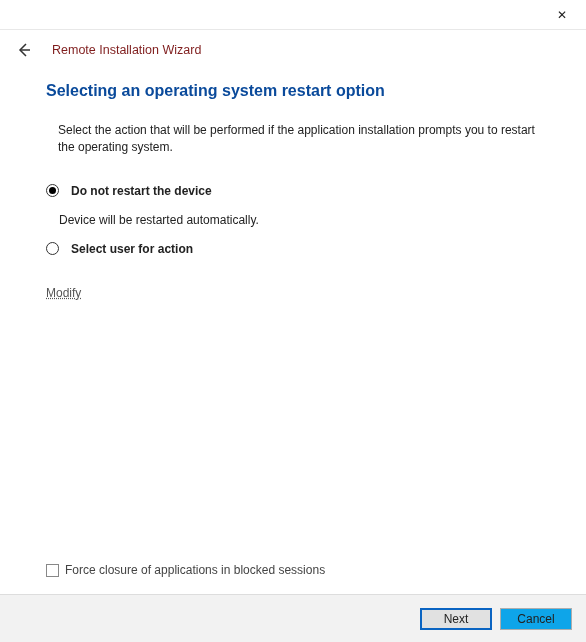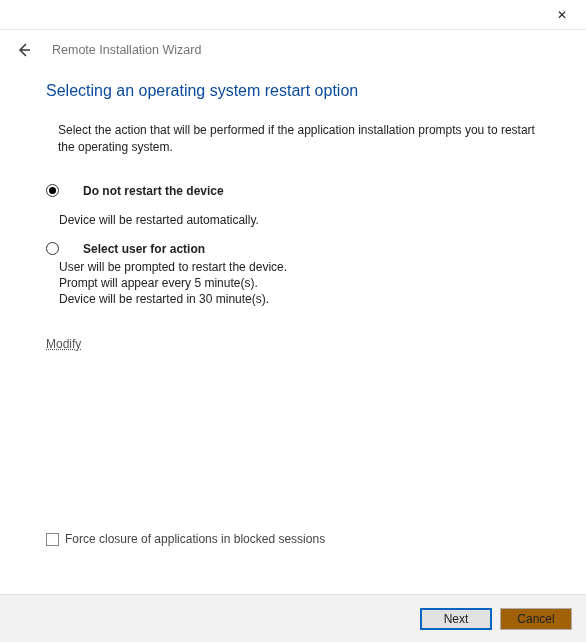--- a/index.html
+++ b/index.html
@@ -30,36 +30,36 @@
   display: flex;
   align-items: center;
   padding: 10px 14px 6px 14px;
   gap: 18px;
 }
 .back-arrow {
   cursor: pointer;
   width: 20px; height: 20px;
   display: flex; align-items: center; justify-content: center;
 }
-.wizard-title { font-size: 12.5px; color: #737373; }
+.wizard-title { font-size: 12.5px; color: #7f1d1d; }
 .page-heading {
   color: #0a4a9b;
   font-size: 16px;
-  font-weight: 400;
+  font-weight: 700;
   padding: 16px 0 0 46px;
 }
 .description {
   padding: 22px 46px 0 58px;
   font-size: 12px;
   color: #222;
   line-height: 1.4;
 }
 .options { padding: 28px 46px 0 46px; }
 .option { margin-bottom: 14px; }
-.option-row { display: flex; align-items: center; gap: 24px; }
+.option-row { display: flex; align-items: center; gap: 12px; }
 .radio {
   width: 13px; height: 13px; border-radius: 50%;
   border: 1px solid #333; background: #fff;
   display: flex; align-items: center; justify-content: center;
   cursor: pointer;
   flex-shrink: 0;
 }
 .radio.checked::after {
   content: ""; width: 7px; height: 7px; border-radius: 50%; background: #000;
 }
@@ -75,21 +75,21 @@
   margin: 16px 8px 0 46px;
   font-size: 12px;
   color: #555;
   text-decoration: underline dotted;
   cursor: pointer;
   display: inline-block;
 }
 .force-closure {
   position: absolute;
   left: 46px;
-  top: 532px;
+  top: 563px;
   display: flex; align-items: center; gap: 6px;
 }
 .checkbox {
   width: 13px; height: 13px;
   border: 1px solid #888;
   background: #fff;
   cursor: pointer;
 }
 .force-label { font-size: 12px; color: #444; }
 .footer {
@@ -101,21 +101,21 @@
   display: flex;
   justify-content: flex-end;
   align-items: center;
   padding-right: 14px;
   gap: 8px;
 }
 .btn {
   min-width: 72px;
   height: 22px;
   border: 1px solid #adadad;
-  background: #a16207;
+  background: #0ea5e9;
   font-size: 12px;
   cursor: pointer;
   padding: 0 12px;
   display: flex; align-items: center; justify-content: center;
 }
 .btn.primary {
   border: 2px solid #0a64c2;
   background: #e1e1e1;
 }
 </style>
@@ -152,23 +152,20 @@
     </div>
   </div>
   <div class="option">
     <div class="option-sub">Device will be restarted automatically.</div>
   </div>
   <div class="option">
     <div class="option-row">
       <div class="radio"></div>
       <span class="option-label">Select user for action</span>
     </div>
-    <div class="option-sub" style="white-space:pre-line">User will be prompted to restart the device.
-Prompt will appear every 5 minute(s).
-Device will be restarted in 30 minute(s).</div>
   </div>
 </div>
 
 <a class="modify">Modify</a>
 
 <div class="force-closure">
   <div class="checkbox"></div>
   <span class="force-label">Force closure of applications in blocked sessions</span>
 </div>
 

